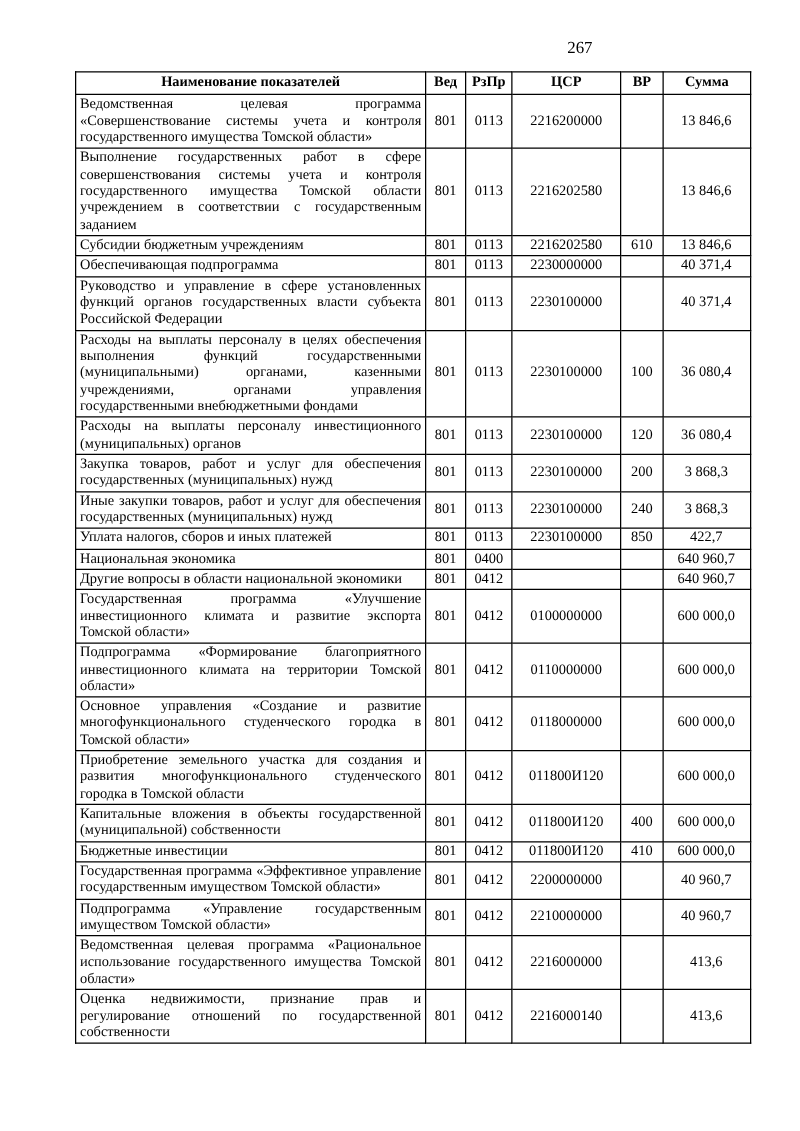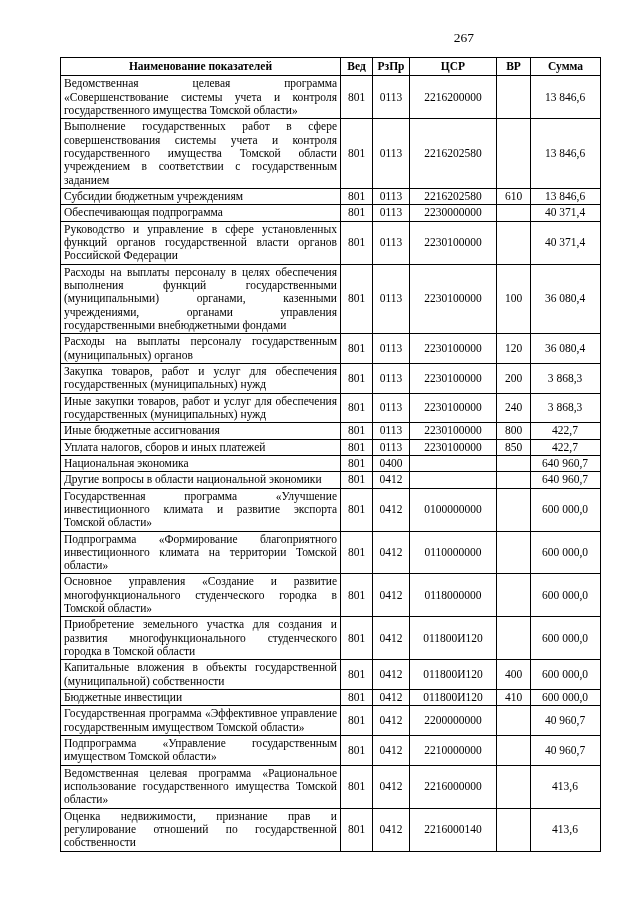--- a/index.html
+++ b/index.html
@@ -93,37 +93,37 @@
         </tr>
         <tr>
           <td class="c-name">Обеспечивающая подпрограмма</td>
           <td class="c-ved">801</td>
           <td class="c-rzpr">0113</td>
           <td class="c-csr">2230000000</td>
           <td class="c-vr"></td>
           <td class="c-summa">40 371,4</td>
         </tr>
         <tr>
-          <td class="c-name">Руководство и управление в сфере установленных функций органов государственной власти органов Российской Федерации</td>
+          <td class="c-name">Руководство и управление в сфере установленных функций органов государственных власти субъекта Российской Федерации</td>
           <td class="c-ved">801</td>
           <td class="c-rzpr">0113</td>
           <td class="c-csr">2230100000</td>
           <td class="c-vr"></td>
           <td class="c-summa">40 371,4</td>
         </tr>
         <tr>
           <td class="c-name">Расходы на выплаты персоналу в целях обеспечения выполнения функций государственными (муниципальными) органами, казенными учреждениями, органами управления государственными внебюджетными фондами</td>
           <td class="c-ved">801</td>
           <td class="c-rzpr">0113</td>
           <td class="c-csr">2230100000</td>
           <td class="c-vr">100</td>
           <td class="c-summa">36 080,4</td>
         </tr>
         <tr>
-          <td class="c-name">Расходы на выплаты персоналу государственным (муниципальных) органов</td>
+          <td class="c-name">Расходы на выплаты персоналу инвестиционного (муниципальных) органов</td>
           <td class="c-ved">801</td>
           <td class="c-rzpr">0113</td>
           <td class="c-csr">2230100000</td>
           <td class="c-vr">120</td>
           <td class="c-summa">36 080,4</td>
         </tr>
         <tr>
           <td class="c-name">Закупка товаров, работ и услуг для обеспечения государственных (муниципальных) нужд</td>
           <td class="c-ved">801</td>
           <td class="c-rzpr">0113</td>
@@ -131,28 +131,20 @@
           <td class="c-vr">200</td>
           <td class="c-summa">3 868,3</td>
         </tr>
         <tr>
           <td class="c-name">Иные закупки товаров, работ и услуг для обеспечения государственных (муниципальных) нужд</td>
           <td class="c-ved">801</td>
           <td class="c-rzpr">0113</td>
           <td class="c-csr">2230100000</td>
           <td class="c-vr">240</td>
           <td class="c-summa">3 868,3</td>
-        </tr>
-        <tr>
-          <td class="c-name">Иные бюджетные ассигнования</td>
-          <td class="c-ved">801</td>
-          <td class="c-rzpr">0113</td>
-          <td class="c-csr">2230100000</td>
-          <td class="c-vr">800</td>
-          <td class="c-summa">422,7</td>
         </tr>
         <tr>
           <td class="c-name">Уплата налогов, сборов и иных платежей</td>
           <td class="c-ved">801</td>
           <td class="c-rzpr">0113</td>
           <td class="c-csr">2230100000</td>
           <td class="c-vr">850</td>
           <td class="c-summa">422,7</td>
         </tr>
         <tr>

